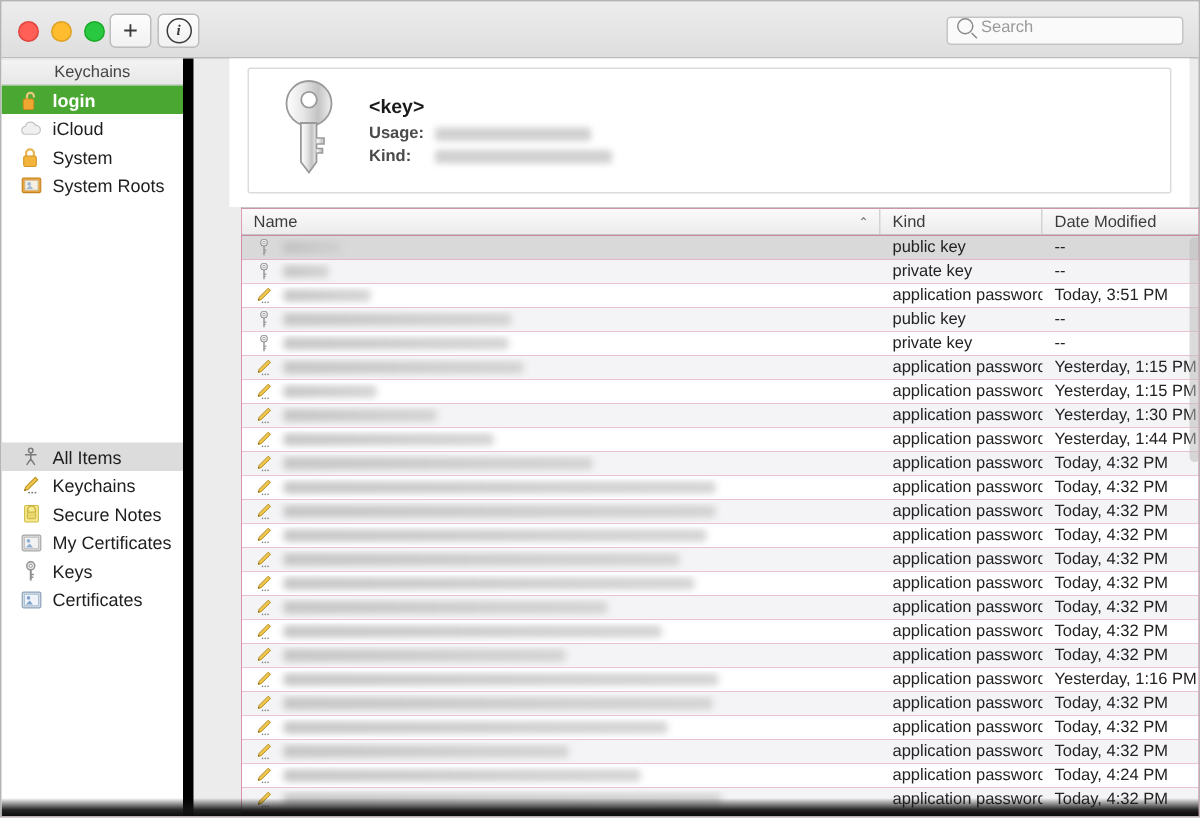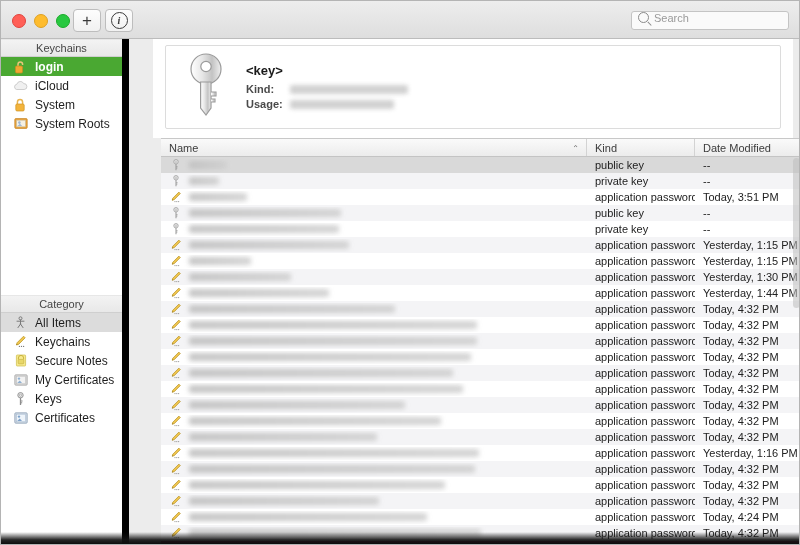--- a/index.html
+++ b/index.html
@@ -281,21 +281,20 @@
             <circle cx="5.4" cy="5.6" r="1.3" fill="#9fb8d4"></circle>
             <path d="M3.4 9 L6 6.7 L8.2 9 Z" fill="#9fb8d4"></path>
           </svg>
         </span>
         <span>System Roots</span>
       </div>
     </div>
 
     <div class="cat-spacer"></div>
 
-    <div class="group-hdr">Category</div>
 
     <div class="cat-list">
 
       <div class="sb-row sel-gray">
         <span class="sb-ico">
           <svg width="13" height="13" viewBox="0 0 13 13">
             <circle cx="6.5" cy="2.3" r="1.5" fill="none" stroke="#7a7a7a" stroke-width="1"></circle>
             <path d="M6.5 4 V8 M3 5.2 L10 5.2 M6.5 8 L4 11.6 M6.5 8 L9 11.6" fill="none" stroke="#7a7a7a" stroke-width="1" stroke-linecap="round"></path>
           </svg>
         </span>
@@ -379,26 +378,26 @@
           <circle cx="22" cy="17" r="15" fill="url(#kg)" stroke="#9a9a9a" stroke-width="1.2"></circle>
           <circle cx="22" cy="14.5" r="5.2" fill="#ffffff" stroke="#9a9a9a" stroke-width="1.2"></circle>
           <path d="M16.6 30 L16.6 56 L22 63 L27 56 L27 30 Z" fill="url(#kg)" stroke="#9a9a9a" stroke-width="1.2"></path>
           <path d="M27 40 L32 40 L32 44 L27 44" fill="url(#kg)" stroke="#9a9a9a" stroke-width="1.1"></path>
           <path d="M27 47 L31 47 L31 50 L27 50" fill="url(#kg)" stroke="#9a9a9a" stroke-width="1.1"></path>
         </svg>
       </div>
       <div class="detail-txt">
         <div class="detail-title">&lt;key&gt;</div>
         <div class="detail-line">
+          <span class="detail-label">Usage:</span>
+          <span class="redact" style="width:104px"></span>
+        </div>
+        <div class="detail-line">
           <span class="detail-label">Kind:</span>
           <span class="redact" style="width:118px"></span>
-        </div>
-        <div class="detail-line">
-          <span class="detail-label">Usage:</span>
-          <span class="redact" style="width:104px"></span>
         </div>
       </div>
     </div>
   </div>
 
   <div class="table-wrap">
     <div class="thead">
       <div class="th name">
         <span>Name</span>
         <span class="sort-caret">⌃</span>

